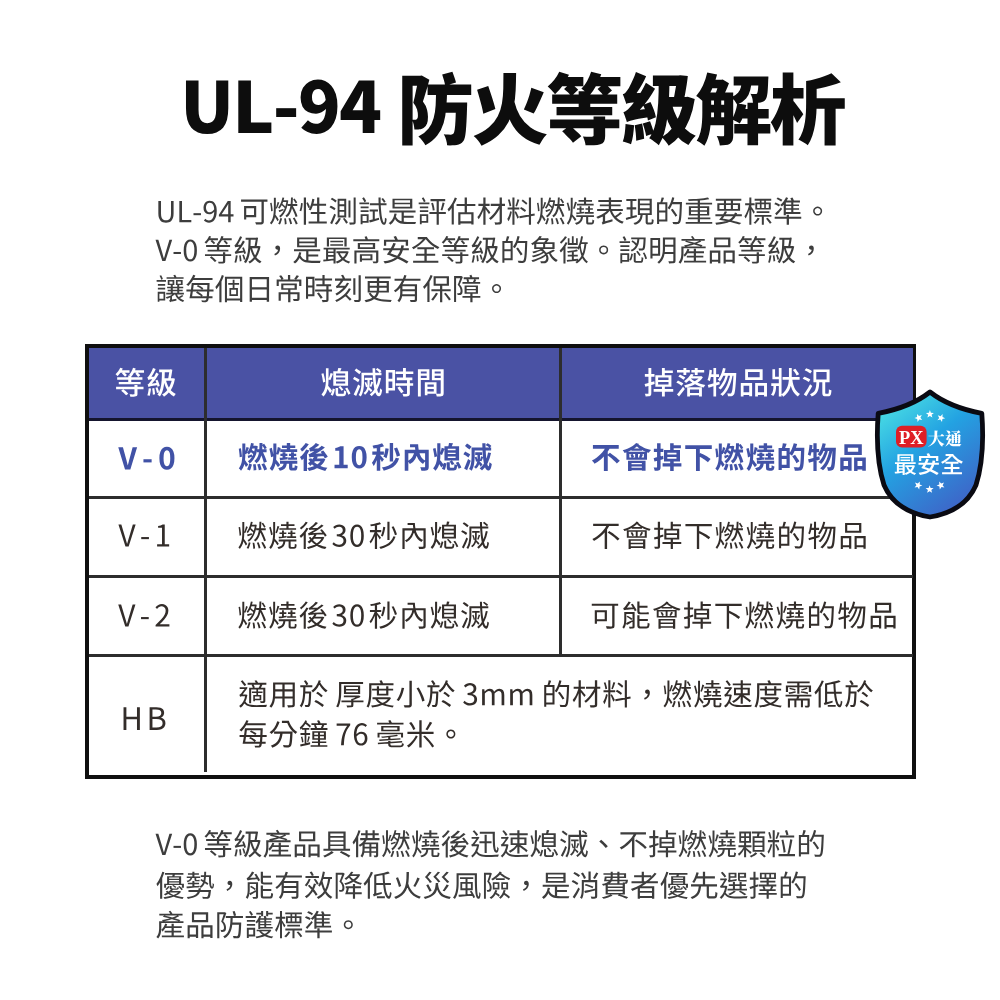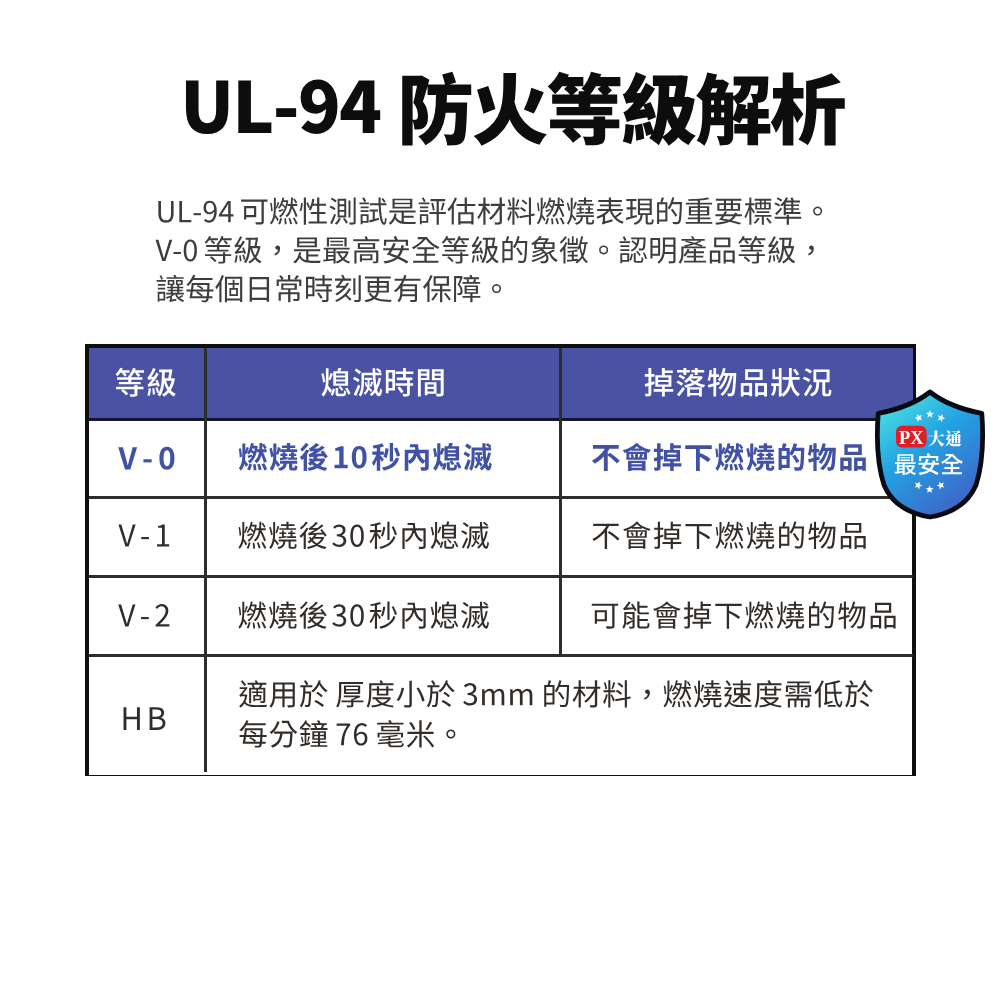--- a/index.html
+++ b/index.html
@@ -1,14 +1,14 @@
 <!DOCTYPE html>
 <html><head><meta charset="utf-8"><style>
 html,body{margin:0;padding:0;background:#fff}
-#page{position:relative;width:1000px;height:776px;overflow:hidden;background:#fff;font-family:"Liberation Sans",sans-serif}
+#page{position:relative;width:1000px;height:1000px;overflow:hidden;background:#fff;font-family:"Liberation Sans",sans-serif}
 </style></head><body>
 <div id="page">
 
 <div style="position:absolute;left:84.5px;top:343.5px;width:823.5px;height:427.5px;border:4px solid #0f0f0f;background:#fff"></div>
 <div style="position:absolute;left:88.5px;top:347.5px;width:824px;height:70px;background:#4a52a4"></div>
 <div style="position:absolute;left:88.5px;top:417.5px;width:824px;height:3px;background:#15152e"></div>
 <div style="position:absolute;left:88.5px;top:496.2px;width:824px;height:3px;background:#2d2d2d"></div>
 <div style="position:absolute;left:88.5px;top:575.2px;width:824px;height:3px;background:#2d2d2d"></div>
 <div style="position:absolute;left:88.5px;top:654.2px;width:824px;height:3px;background:#2d2d2d"></div>
 <div style="position:absolute;left:203.6px;top:347.5px;width:3px;height:424px;background:#2d2d2d"></div>

